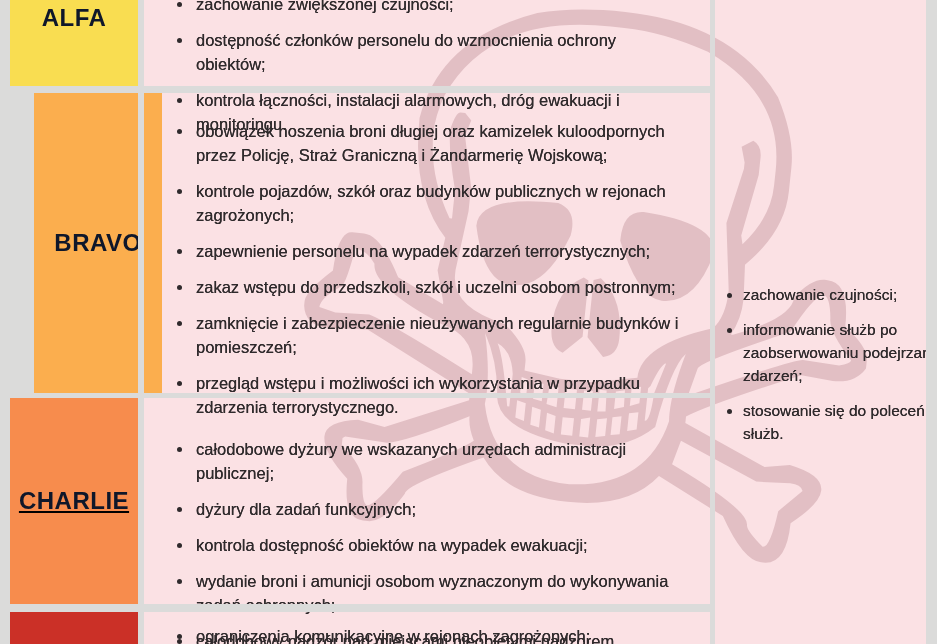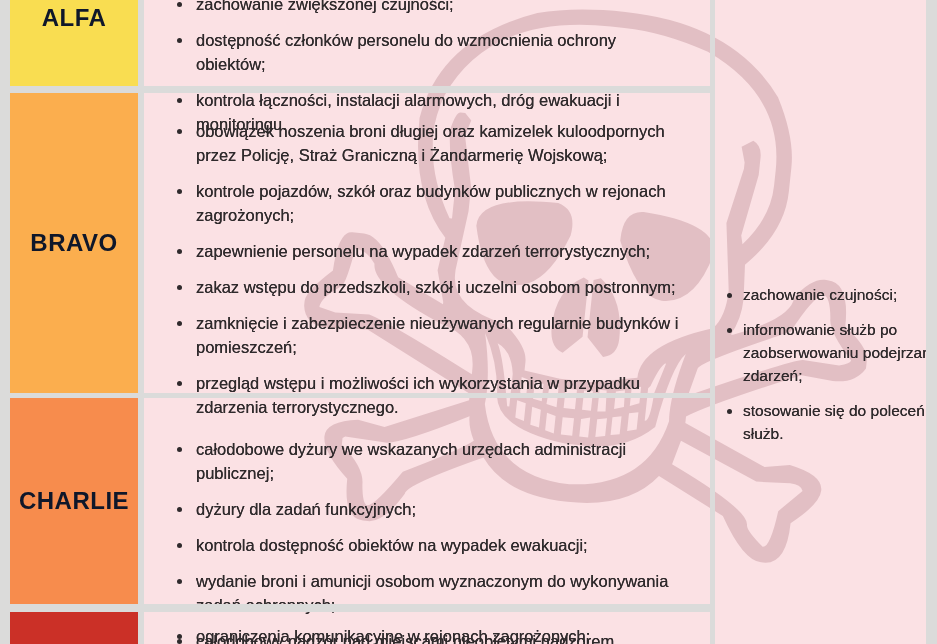--- a/index.html
+++ b/index.html
@@ -41,21 +41,21 @@
     margin:0;padding:283px 2px 0 28px;
     list-style:disc;
     font-size:15.5px;line-height:23px;color:#2f2a2c;
     text-shadow:0 0 .4px #2f2a2c;
   }
   .right-cell li + li{margin-top:12px;}
 
   
   .row-alfa-label{top:-50px;height:136px;}
   .row-alfa-content{top:-50px;height:136px;padding-top:30px;}
-  .row-bravo-label{top:93px;height:300px;}
+  .row-bravo-label{top:93px;height:300px;margin-left:24px;}
   .row-bravo-content{top:93px;height:300px;padding-top:14px;}
   .row-charlie-label{top:398px;height:206px;}
   .row-charlie-content{top:398px;height:242px;padding-top:27px;}
   .row-delta-label{top:612px;height:60px;}
   .row-delta-content{top:612px;height:80px;padding-top:0px;}
 
   
   .watermark{
     position:absolute;z-index:1;
     left:205px;top:-95px;width:770px;height:770px;
@@ -101,21 +101,21 @@
     <ul>
       <li>obowiązek noszenia broni długiej oraz kamizelek kuloodpornych przez Policję, Straż Graniczną i Żandarmerię Wojskową;</li>
       <li>kontrole pojazdów, szkół oraz budynków publicznych w rejonach zagrożonych;</li>
       <li>zapewnienie personelu na wypadek zdarzeń terrorystycznych;</li>
       <li>zakaz wstępu do przedszkoli, szkół i uczelni osobom postronnym;</li>
       <li>zamknięcie i zabezpieczenie nieużywanych regularnie budynków i pomieszczeń;</li>
       <li>przegląd wstępu i możliwości ich wykorzystania w przypadku zdarzenia terrorystycznego.</li>
     </ul>
   </div>
 
-  <div class="cell label-cell row-charlie-label" style="background-color: rgb(247, 140, 77);">
+  <div class="cell label-cell row-charlie-label" style="background-color: rgb(247, 140, 77); text-decoration: underline;">
     <span class="label-text">CHARLIE</span>
   </div>
   <div class="cell content-cell row-charlie-content">
     <ul>
       <li>całodobowe dyżury we wskazanych urzędach administracji publicznej;</li>
       <li>dyżury dla zadań funkcyjnych;</li>
       <li>kontrola dostępność obiektów na wypadek ewakuacji;</li>
       <li>wydanie broni i amunicji osobom wyznaczonym do wykonywania zadań ochronnych;</li>
       <li>całodobowy nadzór nad miejscami nieobjętymi nadzorem.</li>
     </ul>

